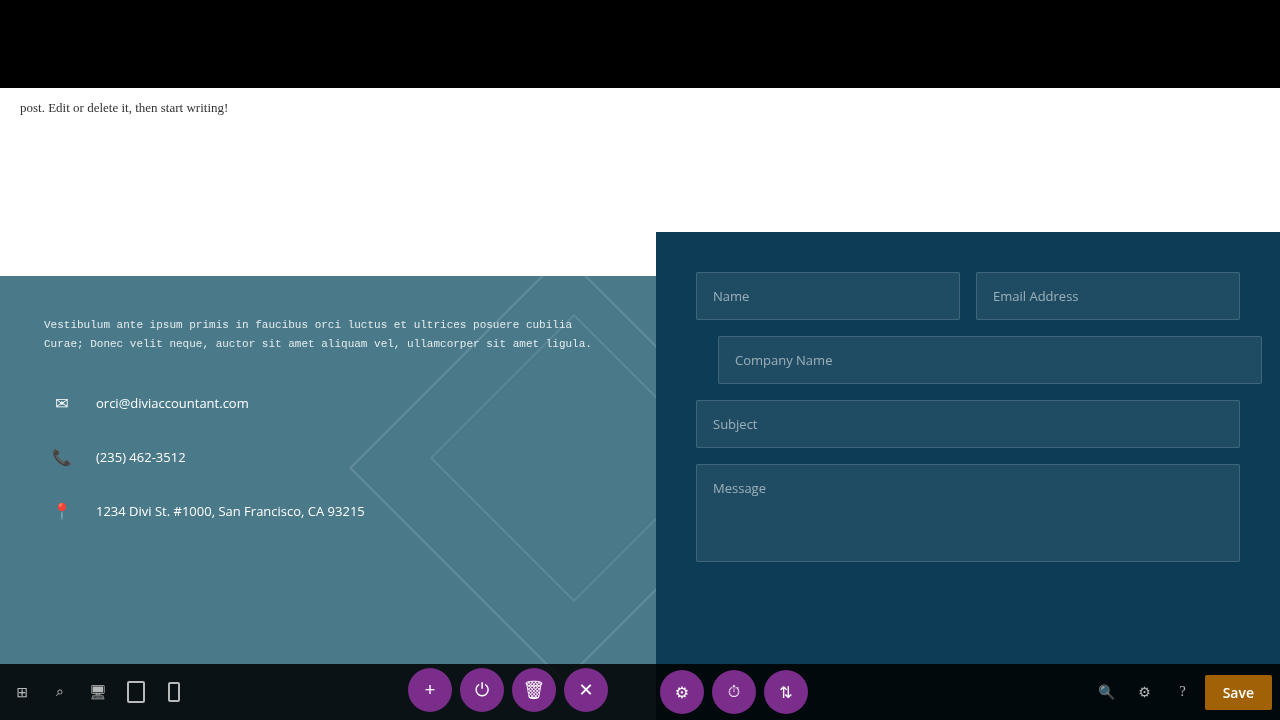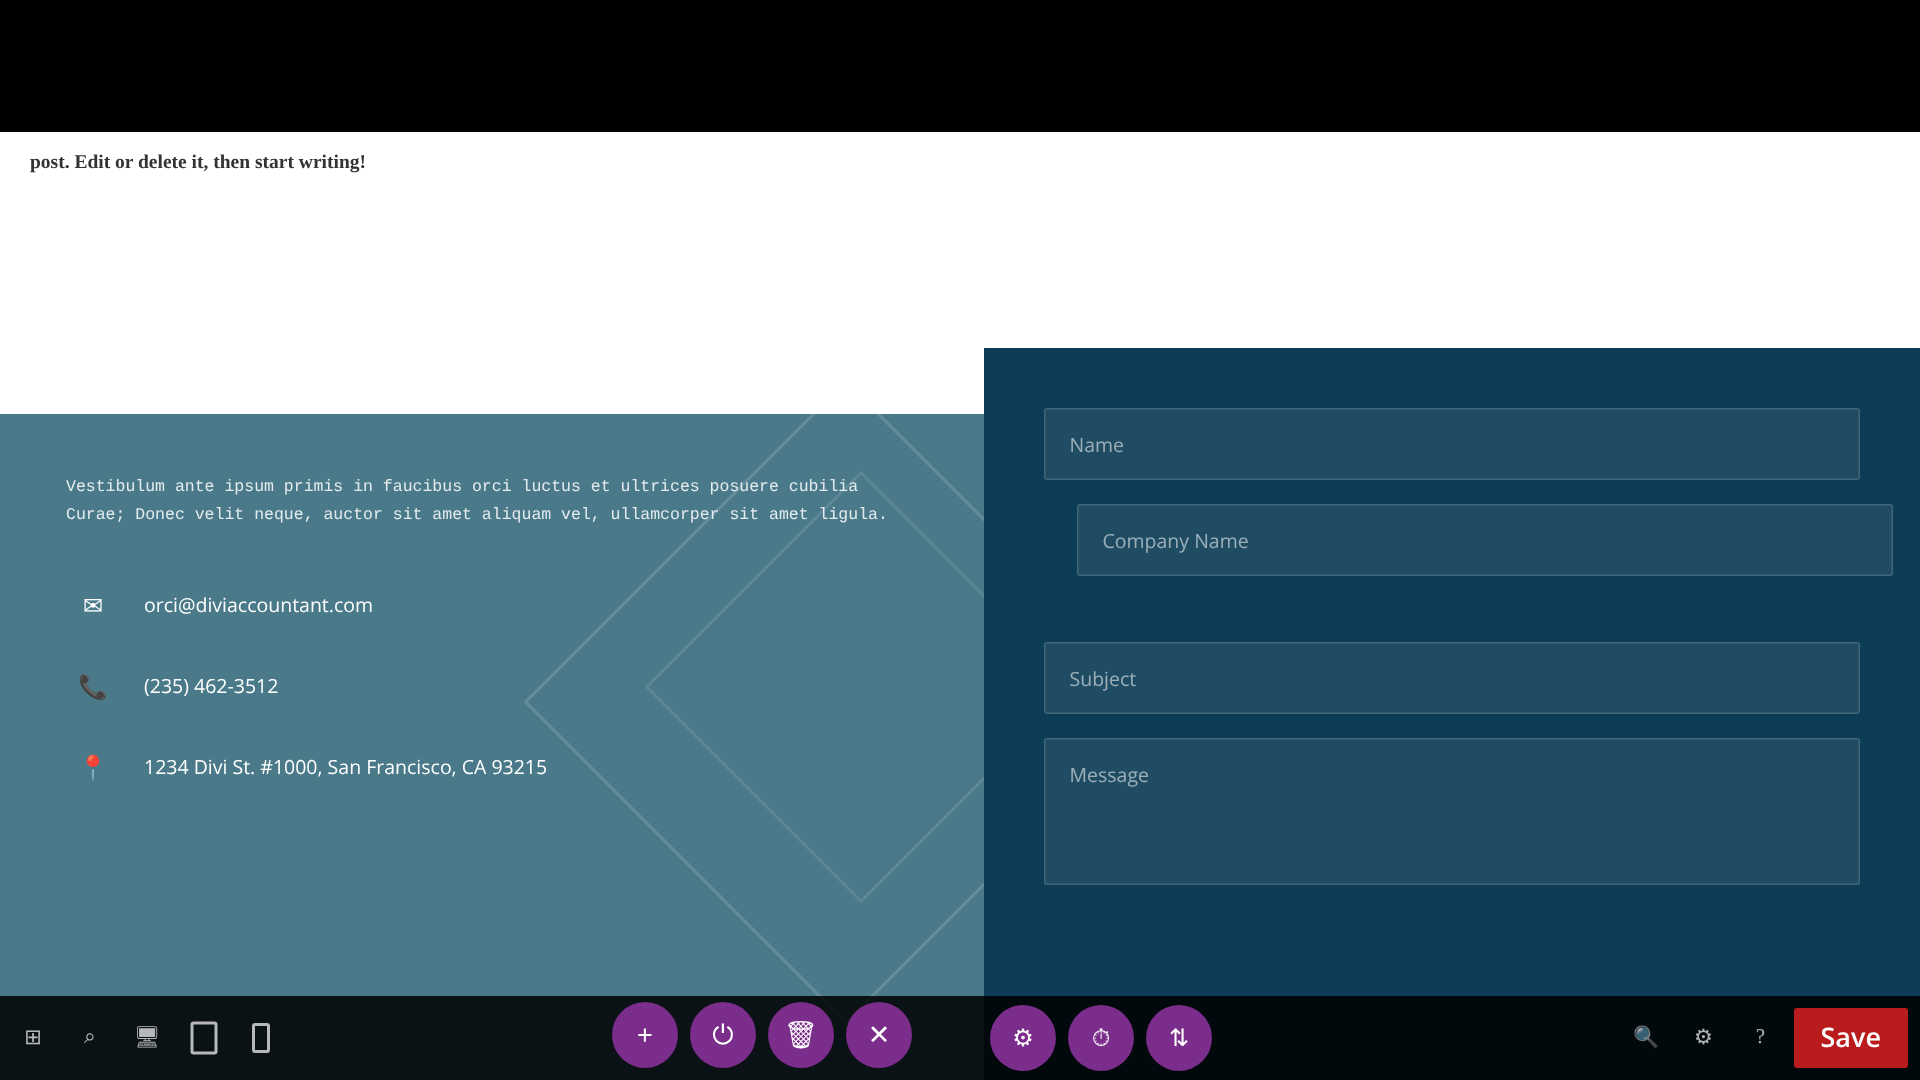--- a/index.html
+++ b/index.html
@@ -16,21 +16,20 @@
 
     
     .main-content {
       position: absolute;
       top: 88px;
       left: 0;
       width: 656px;
       height: 188px;
       background: #fff;
       padding: 10px 20px;
-      font-weight: bold;
     }
 
     .main-content p {
       font-size: 13px;
       color: #333;
       line-height: 1.5;
     }
 
     
     .contact-left {
@@ -257,25 +256,25 @@
       height: 32px;
       display: flex;
       align-items: center;
       justify-content: center;
       color: rgba(255,255,255,0.7);
       cursor: pointer;
       font-size: 14px;
     }
 
     .save-btn {
-      background: #b91c1c;
+      background: #a16207;
       color: #fff;
       border: none;
       padding: 8px 18px;
-      font-size: 18px;
+      font-size: 14px;
       font-weight: 600;
       cursor: pointer;
       border-radius: 2px;
       font-family: 'Open Sans', sans-serif;
     }
   </style>
 </head>
 <body>
 
 <div class="top-bar"></div>
@@ -299,28 +298,29 @@
 
   <div class="contact-info-item">
     <div class="icon">📍</div>
     <span>1234 Divi St. #1000, San Francisco, CA 93215</span>
   </div>
 </div>
 
 <div class="contact-right">
   <div class="form-row">
     <input class="form-field" type="text" placeholder="Name" style="">
+    <input class="form-field" type="email" placeholder="Email Address" style="">
   </div>
 
   <div class="form-full">
     <input class="form-field" type="text" style="width: 100%; margin-left: 22px;" placeholder="Company Name">
   </div>
 
   <div class="form-full">
-    <input class="form-field" type="text" style="width: 100%; margin-top: 28px;" placeholder="Subject">
+    <input class="form-field" type="text" style="width: 100%;" placeholder="Subject">
   </div>
 
   <div class="form-full">
     <textarea class="form-textarea" placeholder="Message" style=""></textarea>
   </div>
 </div>
 
 <div class="bottom-toolbar">
 
   <div class="toolbar-left">

